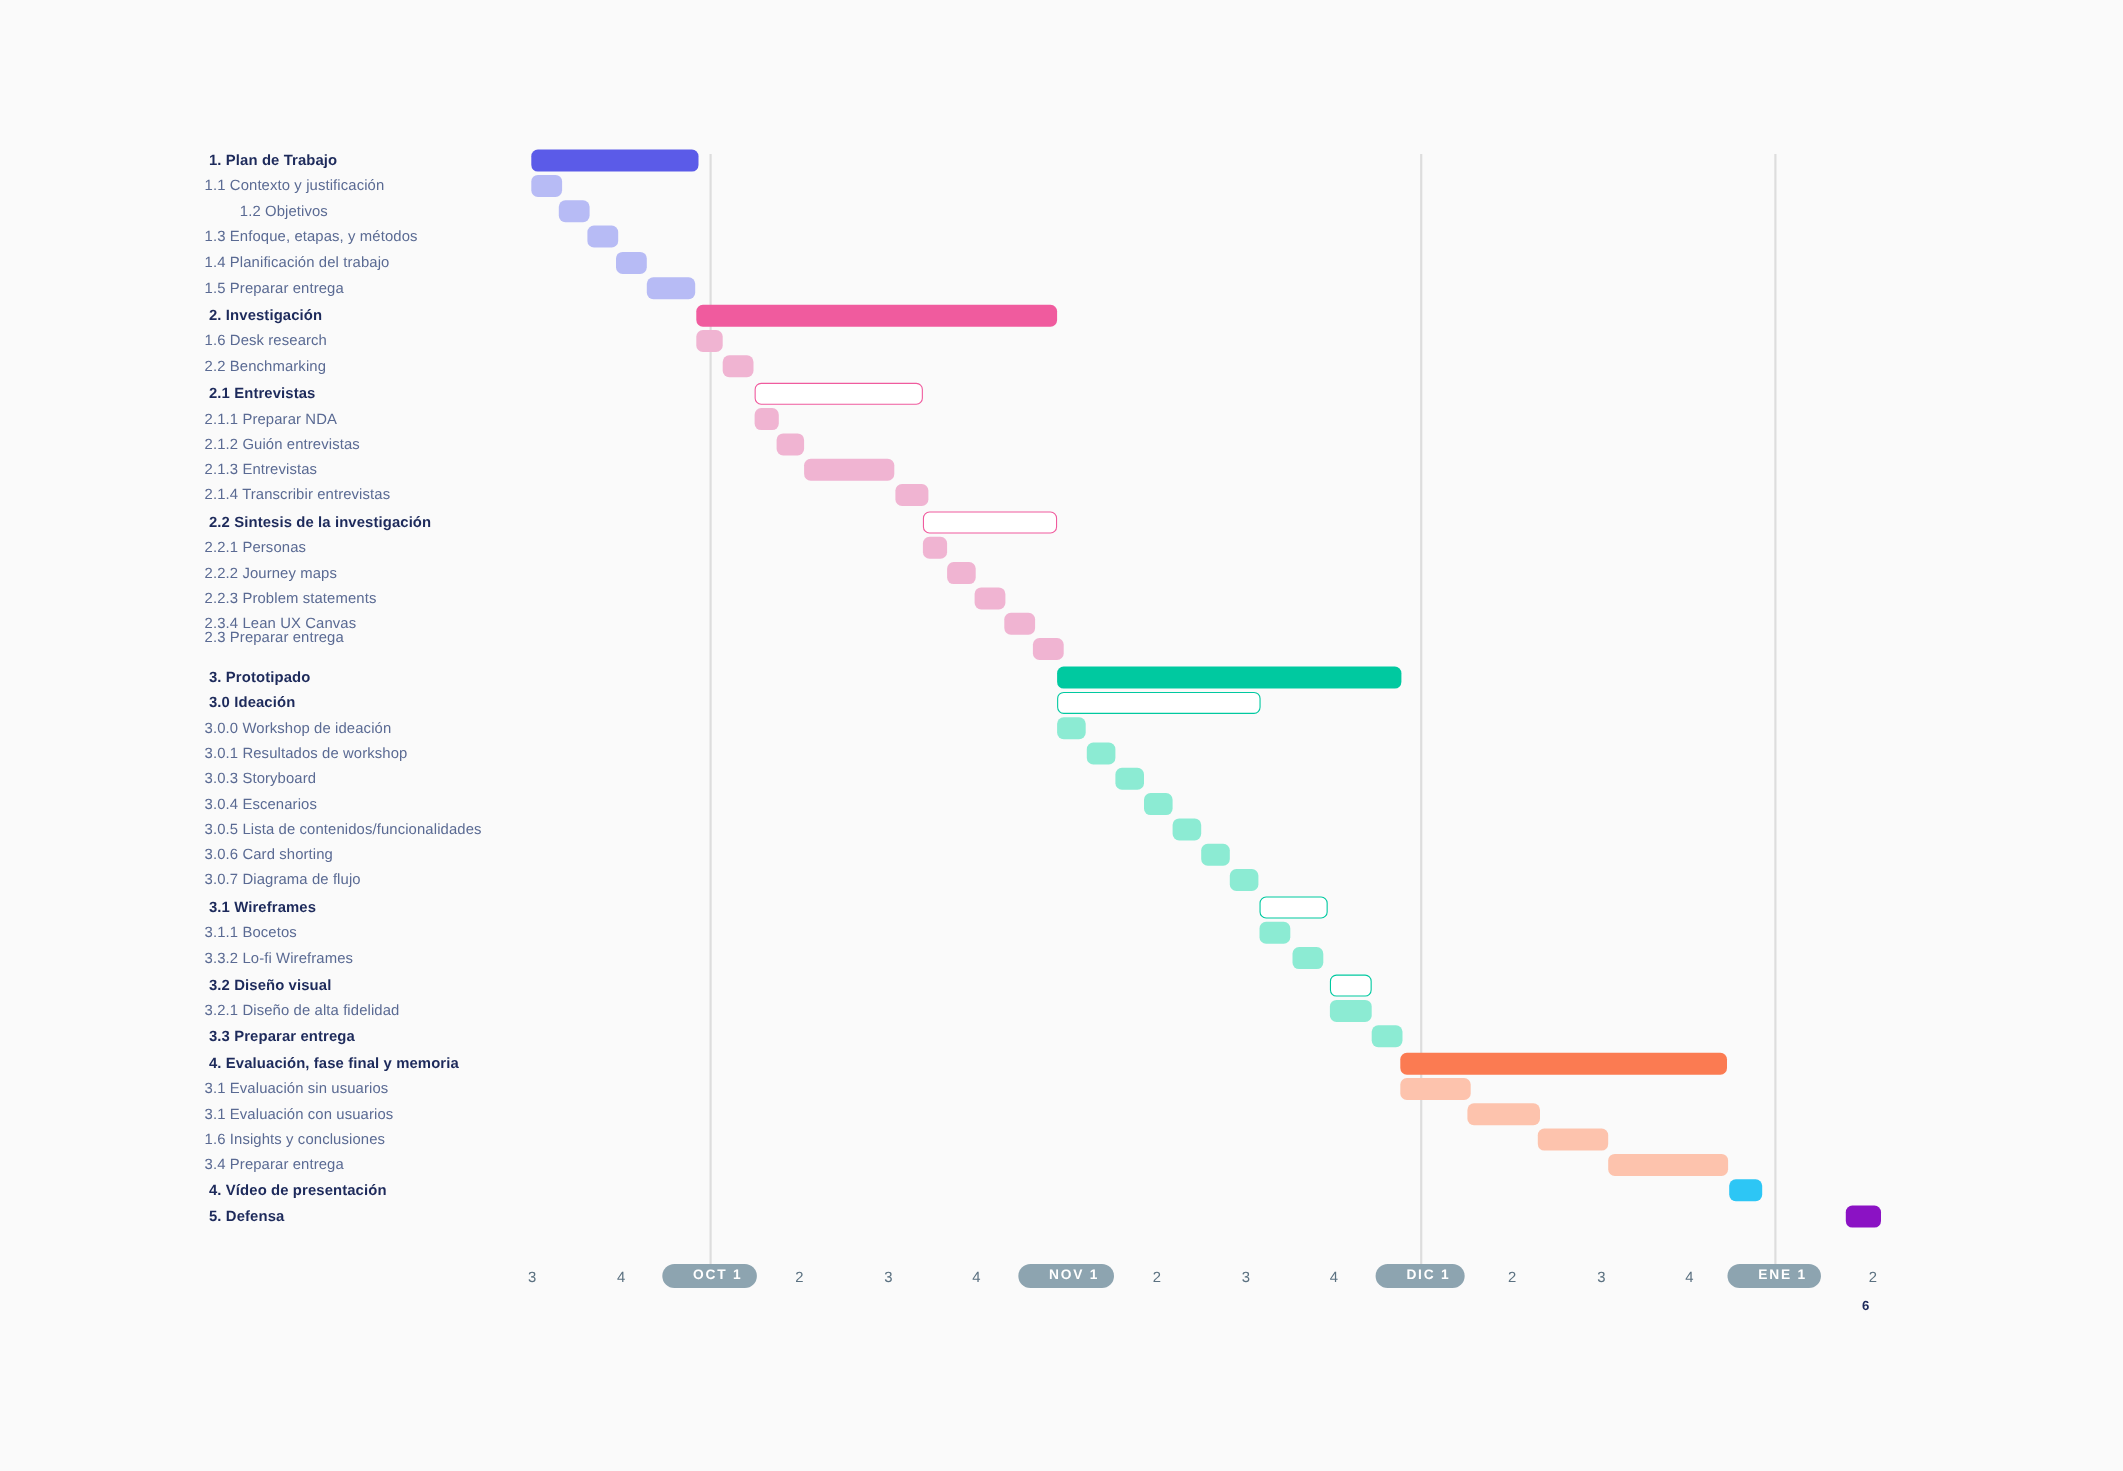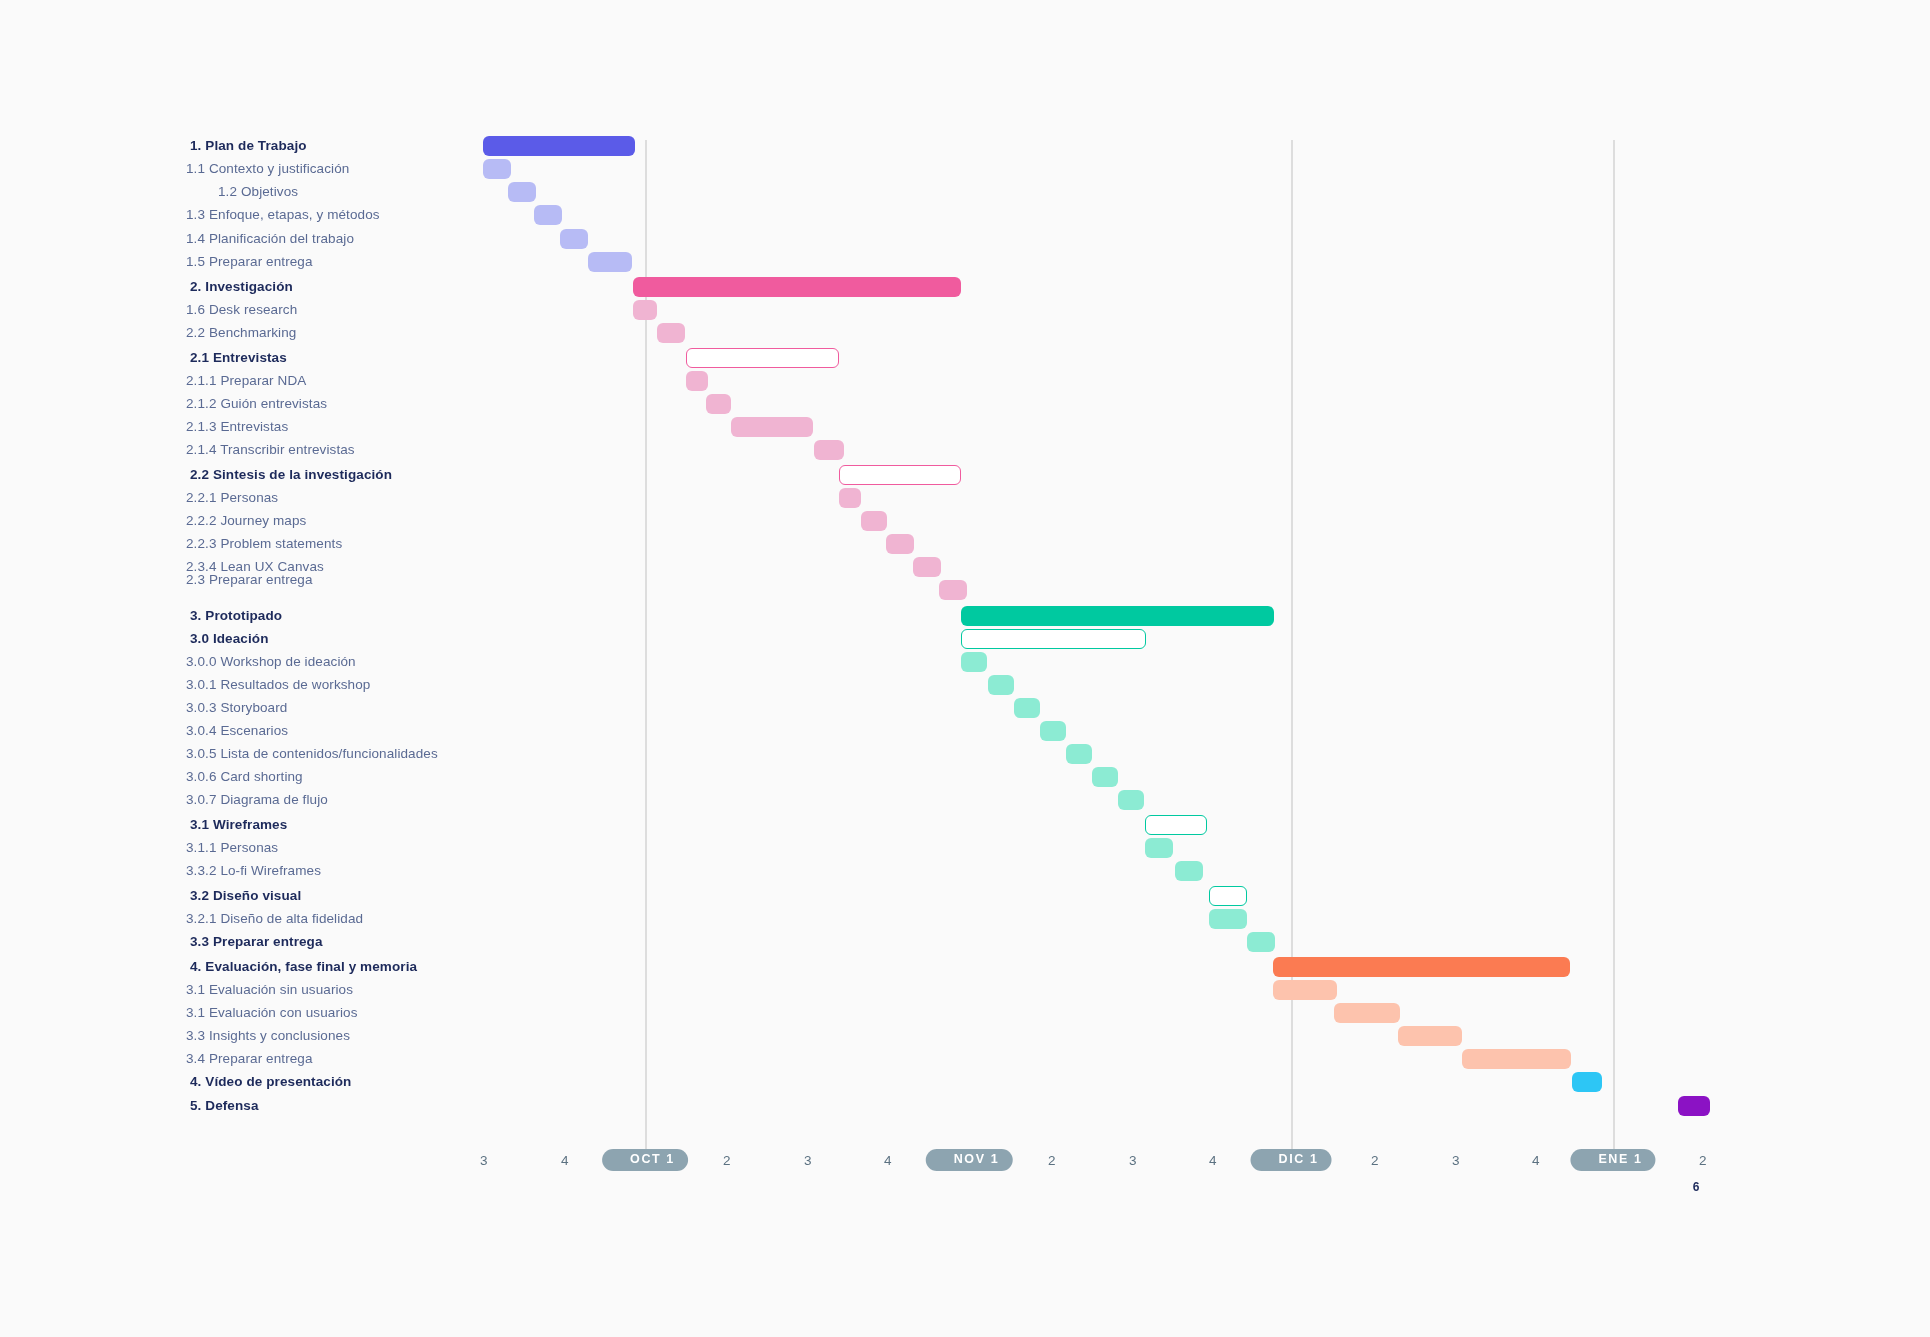--- a/index.html
+++ b/index.html
@@ -141,29 +141,29 @@
       <div class="lbl group" style="top: 604px;">3. Prototipado</div>
       <div class="lbl group" style="top: 627px;">3.0 Ideación</div>
       <div class="lbl" style="top: 650px;">3.0.0 Workshop de ideación</div>
       <div class="lbl" style="top: 673px;">3.0.1 Resultados de workshop</div>
       <div class="lbl" style="top: 696px;">3.0.3 Storyboard</div>
       <div class="lbl" style="top: 719px;">3.0.4 Escenarios</div>
       <div class="lbl" style="top: 742px;">3.0.5 Lista de contenidos/funcionalidades</div>
       <div class="lbl" style="top: 765px;">3.0.6 Card shorting</div>
       <div class="lbl" style="top: 788px;">3.0.7 Diagrama de flujo</div>
       <div class="lbl group" style="top: 813px;">3.1 Wireframes</div>
-      <div class="lbl" style="top: 836px;">3.1.1 Personas</div>
+      <div class="lbl" style="top: 836px;">3.1.1 Bocetos</div>
       <div class="lbl" style="top: 859px;">3.3.2 Lo-fi Wireframes</div>
       <div class="lbl group" style="top: 884px;">3.2 Diseño visual</div>
       <div class="lbl" style="top: 907px;">3.2.1 Diseño de alta fidelidad</div>
       <div class="lbl group" style="top: 930px;">3.3 Preparar entrega</div>
       <div class="lbl group" style="top: 955px;">4. Evaluación, fase final y memoria</div>
       <div class="lbl" style="top: 978px;">3.1  Evaluación sin usuarios</div>
       <div class="lbl" style="top: 1001px;">3.1 Evaluación con usuarios</div>
-      <div class="lbl" style="top: 1024px;">3.3 Insights y conclusiones</div>
+      <div class="lbl" style="top: 1024px;">1.6 Insights y conclusiones</div>
       <div class="lbl" style="top: 1047px;">3.4 Preparar entrega</div>
       <div class="lbl group" style="top: 1070px;">4. Vídeo de presentación</div>
       <div class="lbl group" style="top: 1094px;">5. Defensa</div>
     </div>
   <div class="axis" id="axis">
       <div class="tick" style="left: 484px;">3</div>
       <div class="tick" style="left: 565px;">4</div>
       <div class="tick month" style="left: 645px;">OCT 1</div>
       <div class="tick" style="left: 727px;">2</div>
       <div class="tick" style="left: 808px;">3</div>

